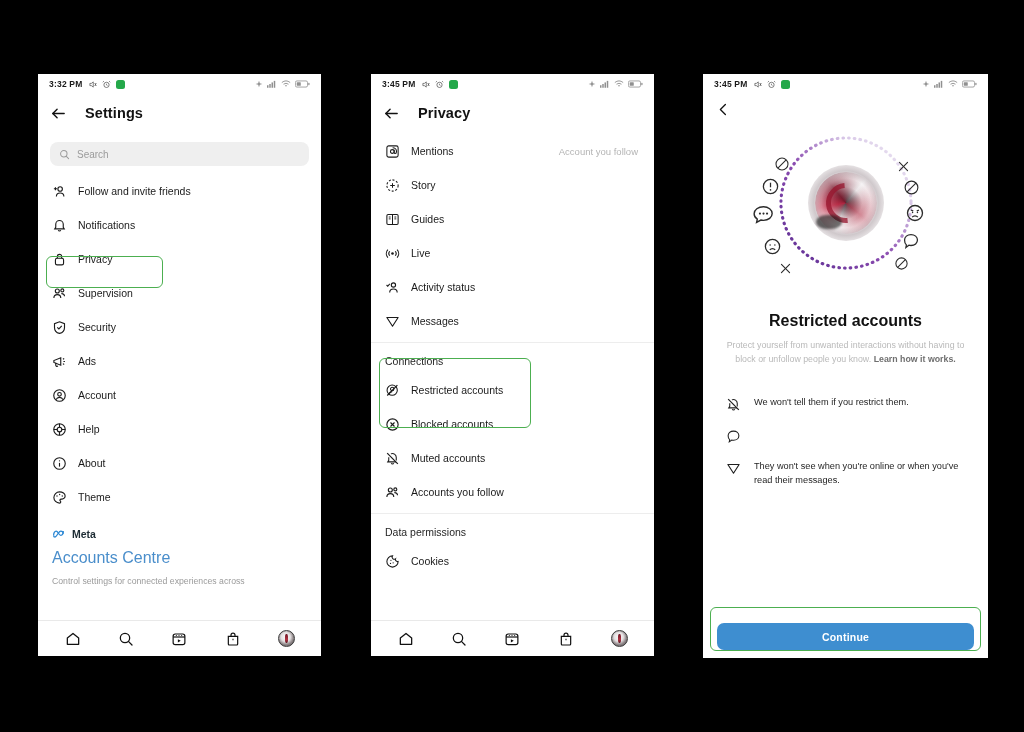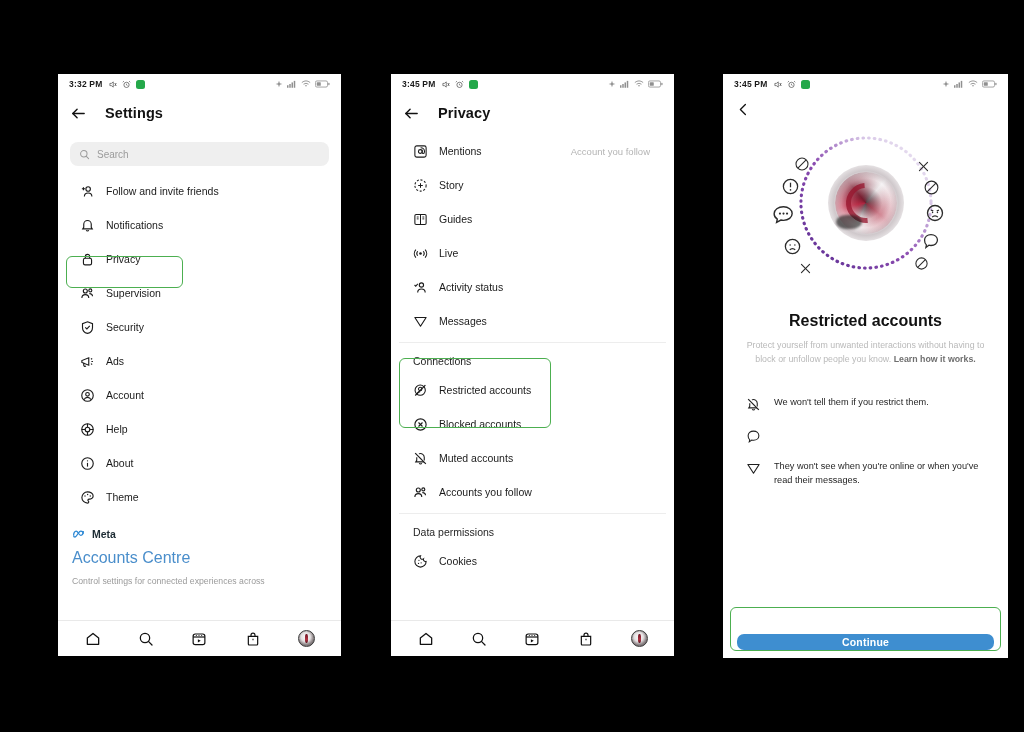--- a/index.html
+++ b/index.html
@@ -9,21 +9,20 @@
     font-family: "Liberation Sans", sans-serif;
     overflow: hidden;
   }
   .stage { position: relative; width: 1024px; height: 732px; background:#000; }
 
   
   .phone {
     position: absolute;
     background: #ffffff;
     overflow: hidden;
-    margin-left: 20px;
   }
   #phone1 { left: 38px; top: 74px; width: 283px; height: 582px; }
   #phone2 { left: 371px; top: 74px; width: 283px; height: 582px; }
   #phone3 { left: 703px; top: 74px; width: 285px; height: 584px; }
 
   
   .statusbar {
     height: 20px;
     display: flex; align-items: center;
     padding: 0 11px;
@@ -48,21 +47,21 @@
 
   
   .searchwrap { padding: 10px 12px 6px; }
   .searchbox {
     height: 24px; background:#efefef; border-radius:8px;
     display:flex; align-items:center; gap:7px; padding: 0 9px;
   }
   .searchbox .ph { font-size: 10px; color:#9b9b9b; }
 
   
-  .list { padding: 2px 8px 0; }
+  .list { padding: 2px 0 0; }
   .row {
     display:flex; align-items:center; gap:11px;
     height: 34px; padding: 0 14px;
     font-size: 10.5px; color:#1a1a1a;
   }
   .row .lbl { flex:1; white-space:nowrap; }
   .row .val { font-size: 9.5px; color:#b4b4b4; padding-right:2px; }
   .ico { width:15px; height:15px; flex:0 0 15px; display:flex; align-items:center; justify-content:center; }
   .ico svg { display:block; }
 
@@ -148,21 +147,21 @@
     text-align:center; font-size: 8.8px; color:#b9b9b9; line-height:1.55;
     padding: 0 22px;
   }
   .sub b { color:#6f6f6f; font-weight:700; }
   .bullets { padding: 30px 22px 0; display:flex; flex-direction:column; gap: 16px; }
   .bullet { display:flex; gap: 13px; align-items:flex-start; }
   .bullet .bico { width:16px; flex:0 0 16px; display:flex; justify-content:center; padding-top:1px; }
   .bullet .btext { font-size: 9.2px; color:#1f1f1f; line-height:1.5; }
   .ctawrap { position:absolute; left:0; right:0; bottom: 8px; padding: 0 14px; }
   .cta {
-    height: 16px; border-radius: 7px; background:#3e8ed0;
+    height: 27px; border-radius: 7px; background:#3e8ed0;
     display:flex; align-items:center; justify-content:center;
     color:#fff; font-size: 10.5px; font-weight:700; letter-spacing:.2px;
   }
 </style>
 </head>
 <body>
 
 <div class="stage">
 
   <div class="phone" id="phone1">

